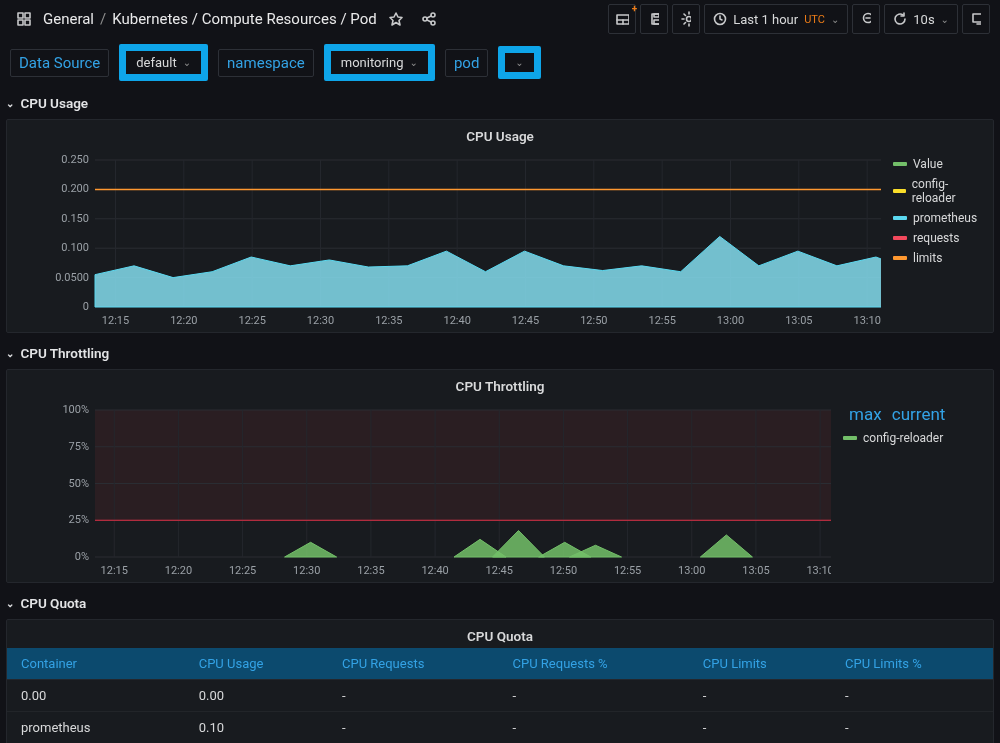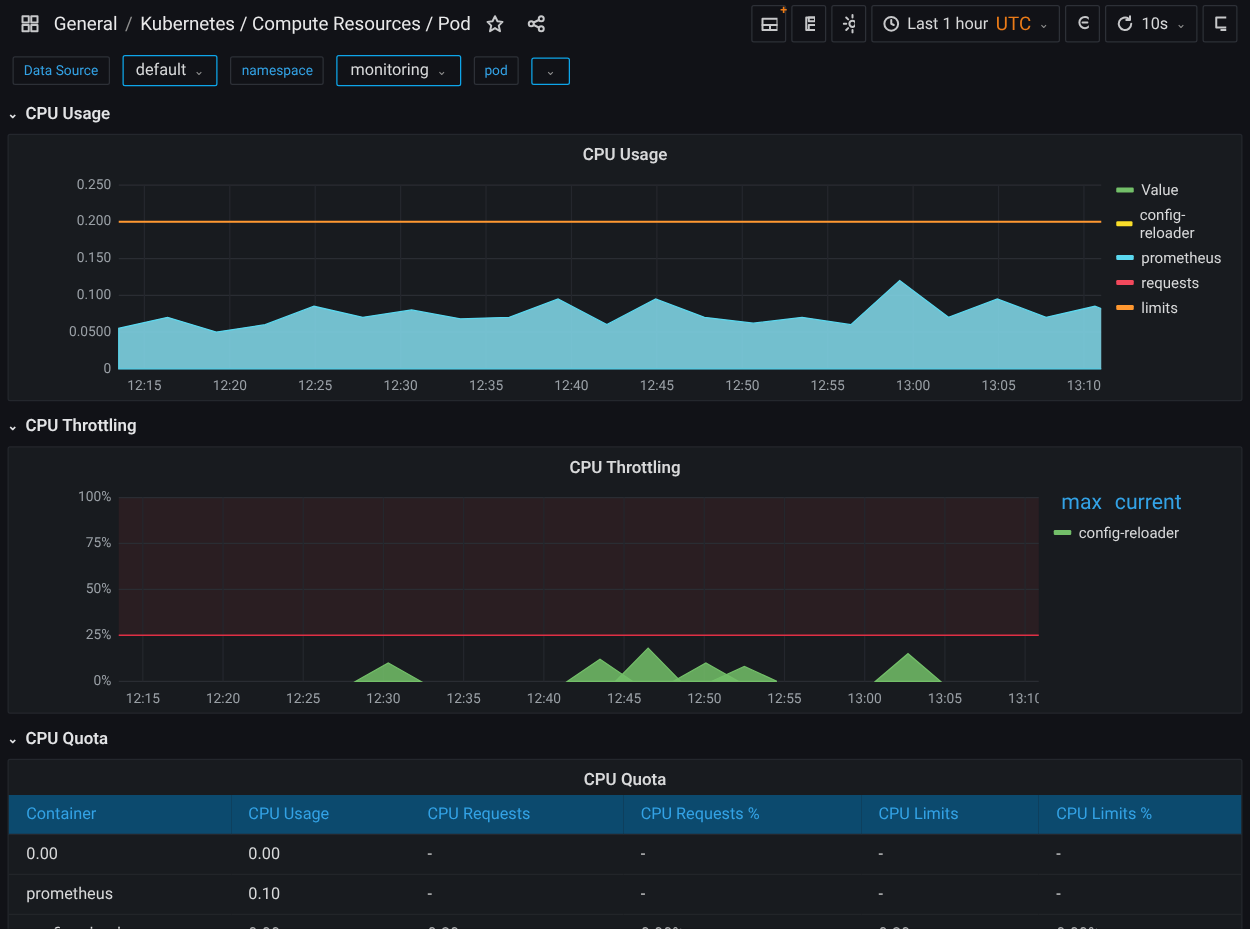--- a/index.html
+++ b/index.html
@@ -25,29 +25,29 @@
     width: 28px; height: 28px;
     display: inline-flex; align-items:center; justify-content:center;
     cursor:pointer; border-radius:2px;
   }
   .spacer { flex:1; }
   .toolbar-right { display:flex; align-items:center; gap:4px; }
   .toolbar-right .boxed {
     border:1px solid #2d3037; border-radius:2px; height:30px; padding:0 8px;
     display:inline-flex; align-items:center; gap:6px; cursor:pointer;
   }
-  .utc { color:#eb7b18; font-size:15px; }
+  .utc { color:#eb7b18; font-size:11px; }
   .vars-row {
     display:flex; align-items:center; gap:10px; padding: 6px 10px 10px;
   }
   .var-label {
-    color:#33a2e5; font-size:11px; border:1px solid #2d3037; padding:4px 8px; border-radius:2px;
+    color:#33a2e5; font-size:15px; border:1px solid #2d3037; padding:4px 8px; border-radius:2px;
   }
   .var-select {
-    border:1px solid #0ea5e9; padding:4px 10px; border-radius:2px; color:#d8d9da;
+    border:7px solid #0ea5e9; padding:4px 10px; border-radius:2px; color:#d8d9da;
     display:inline-flex; align-items:center; gap:6px; cursor:pointer; font-size:13px;
   }
   .chev { font-size:10px; color:#8e8e8e; }
   .row-title {
     display:flex; align-items:center; gap:6px; padding:4px 6px; font-weight:600; font-size:13.5px; color:#e3e4e6;
     cursor:pointer;
   }
   .row-title .caret{font-size:10px;}
   .panel {
     background:#181b1f; border:1px solid #24272d; margin:4px 6px 8px; border-radius:2px;

